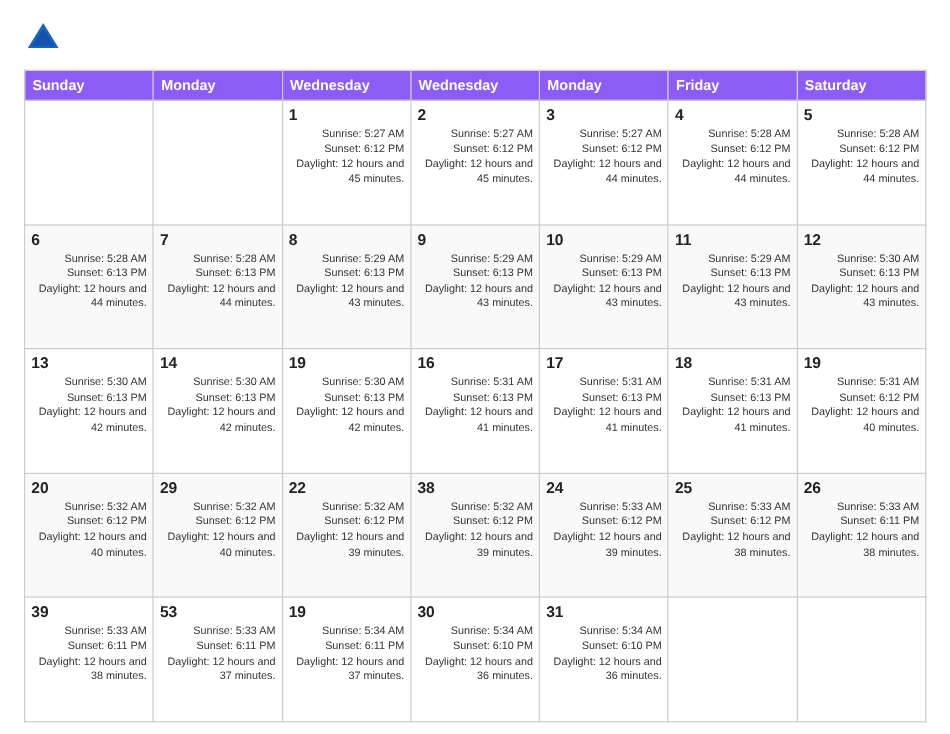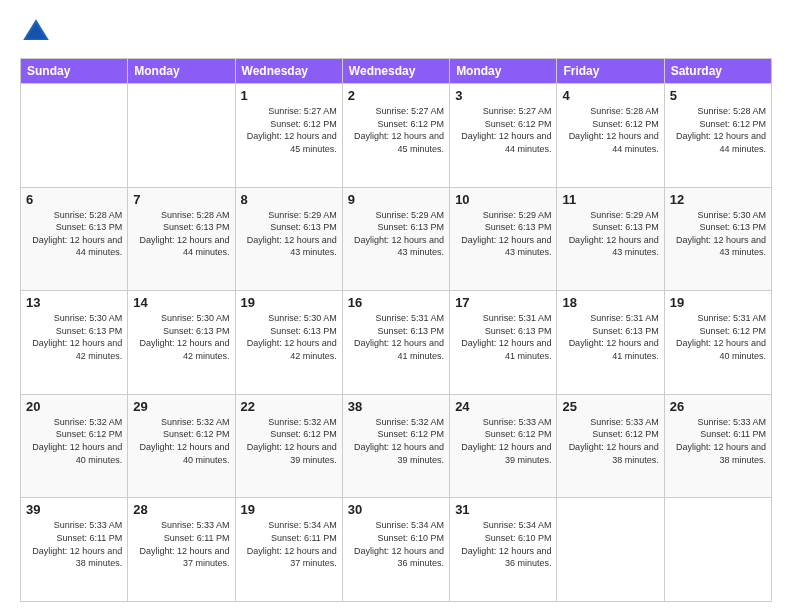--- a/index.html
+++ b/index.html
@@ -297,21 +297,21 @@
           </td>
         </tr>
         <tr>
           <td>
             <div class="day-number">39</div>
             <div class="day-info" style="white-space: pre-line;">Sunrise: 5:33 AM
 Sunset: 6:11 PM
 Daylight: 12 hours and 38 minutes.</div>
           </td>
           <td>
-            <div class="day-number">28</div>
+            <div class="day-number">53</div>
             <div class="day-info" style="white-space: pre-line;">Sunrise: 5:33 AM
 Sunset: 6:11 PM
 Daylight: 12 hours and 37 minutes.</div>
           </td>
           <td>
             <div class="day-number">19</div>
             <div class="day-info" style="white-space: pre-line;">Sunrise: 5:34 AM
 Sunset: 6:11 PM
 Daylight: 12 hours and 37 minutes.</div>
           </td>

